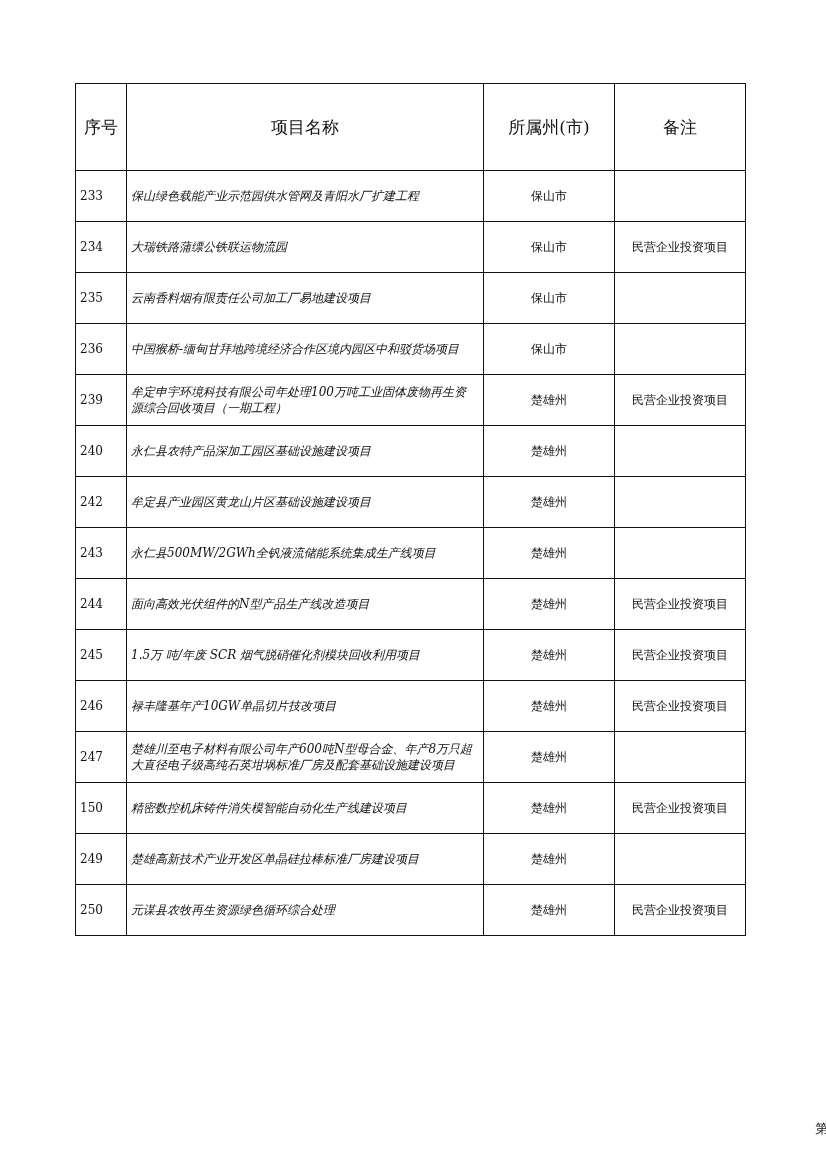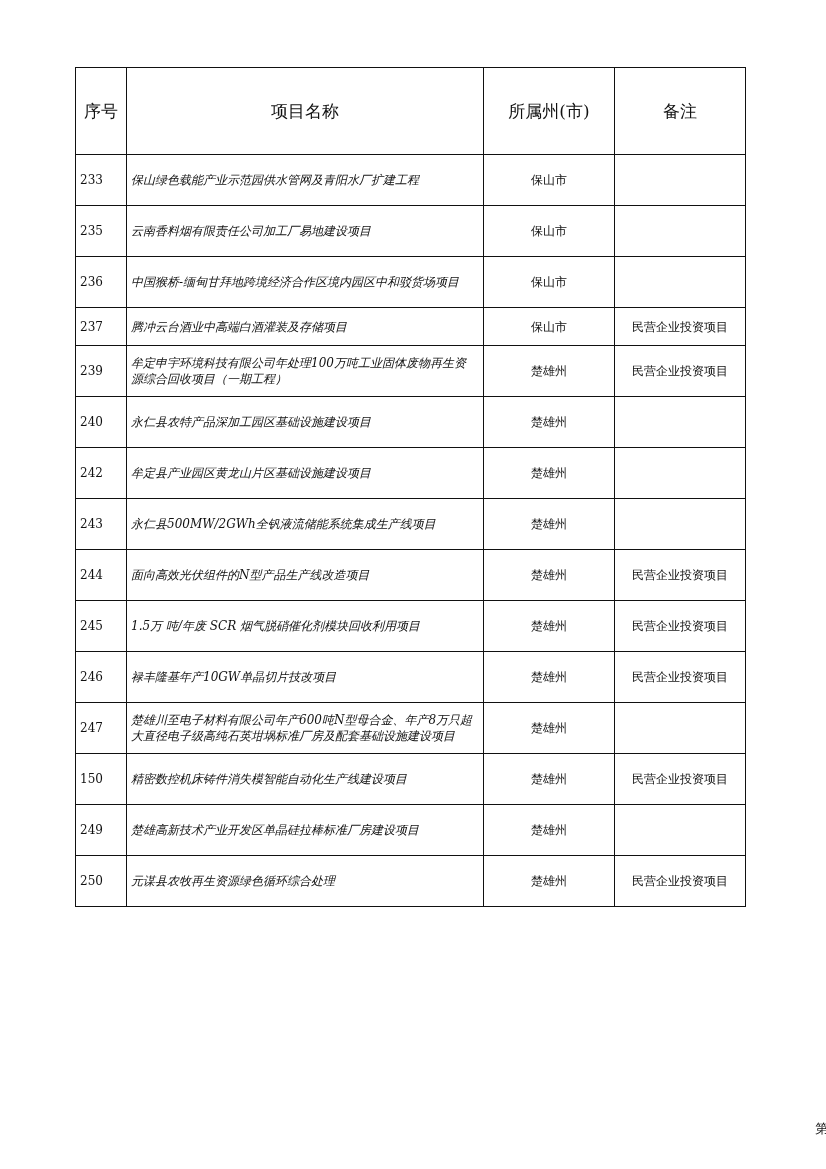--- a/index.html
+++ b/index.html
@@ -1,19 +1,19 @@
 <!DOCTYPE html>
 <html><head>
 <meta charset="utf-8">
 <style>
   html, body { margin: 0; padding: 0; background: #ffffff; }
   body { width: 826px; height: 1169px; position: relative; overflow: hidden;
          font-family: "DejaVu Serif", "Liberation Serif", serif; color: #111; }
   .page-table {
-    position: absolute; left: 75px; top: 67px;
+    position: absolute; left: 75px; top: 83px;
     border-collapse: collapse; table-layout: fixed; width: 620px; padding-left: 10px;
   }
   .page-table td, .page-table th {
     border: 1px solid #111; padding: 0 4px; vertical-align: middle;
     font-weight: normal;
   }
   .page-table th { font-size: 17px; height: 86px; text-align: center; }
   .page-table td { font-size: 12px; line-height: 16px; }
   .c-no { width: 51px; }
   .c-name { width: 357px; }
@@ -51,36 +51,36 @@
     </tr>
   </thead>
   <tbody>
     <tr class="h52">
       <td class="no">233</td>
       <td class="name">保山绿色载能产业示范园供水管网及青阳水厂扩建工程</td>
       <td class="city">保山市</td>
       <td class="note"></td>
     </tr>
     <tr class="h52">
+      <td class="no">234</td>
+      <td class="name">大瑞铁路蒲缥公铁联运物流园</td>
+      <td class="city">保山市</td>
+      <td class="note">民营企业投资项目</td>
+    </tr>
+    <tr class="h52">
       <td class="no">235</td>
       <td class="name">云南香料烟有限责任公司加工厂易地建设项目</td>
       <td class="city">保山市</td>
       <td class="note"></td>
     </tr>
     <tr class="h52">
       <td class="no">236</td>
       <td class="name">中国猴桥-缅甸甘拜地跨境经济合作区境内园区中和驳货场项目</td>
       <td class="city">保山市</td>
       <td class="note"></td>
-    </tr>
-    <tr class="h38">
-      <td class="no">237</td>
-      <td class="name">腾冲云台酒业中高端白酒灌装及存储项目</td>
-      <td class="city">保山市</td>
-      <td class="note">民营企业投资项目</td>
     </tr>
     <tr class="h52">
       <td class="no">239</td>
       <td class="name">牟定申宇环境科技有限公司年处理100万吨工业固体废物再生资源综合回收项目（一期工程）</td>
       <td class="city">楚雄州</td>
       <td class="note">民营企业投资项目</td>
     </tr>
     <tr class="h52">
       <td class="no">240</td>
       <td class="name">永仁县农特产品深加工园区基础设施建设项目</td>

